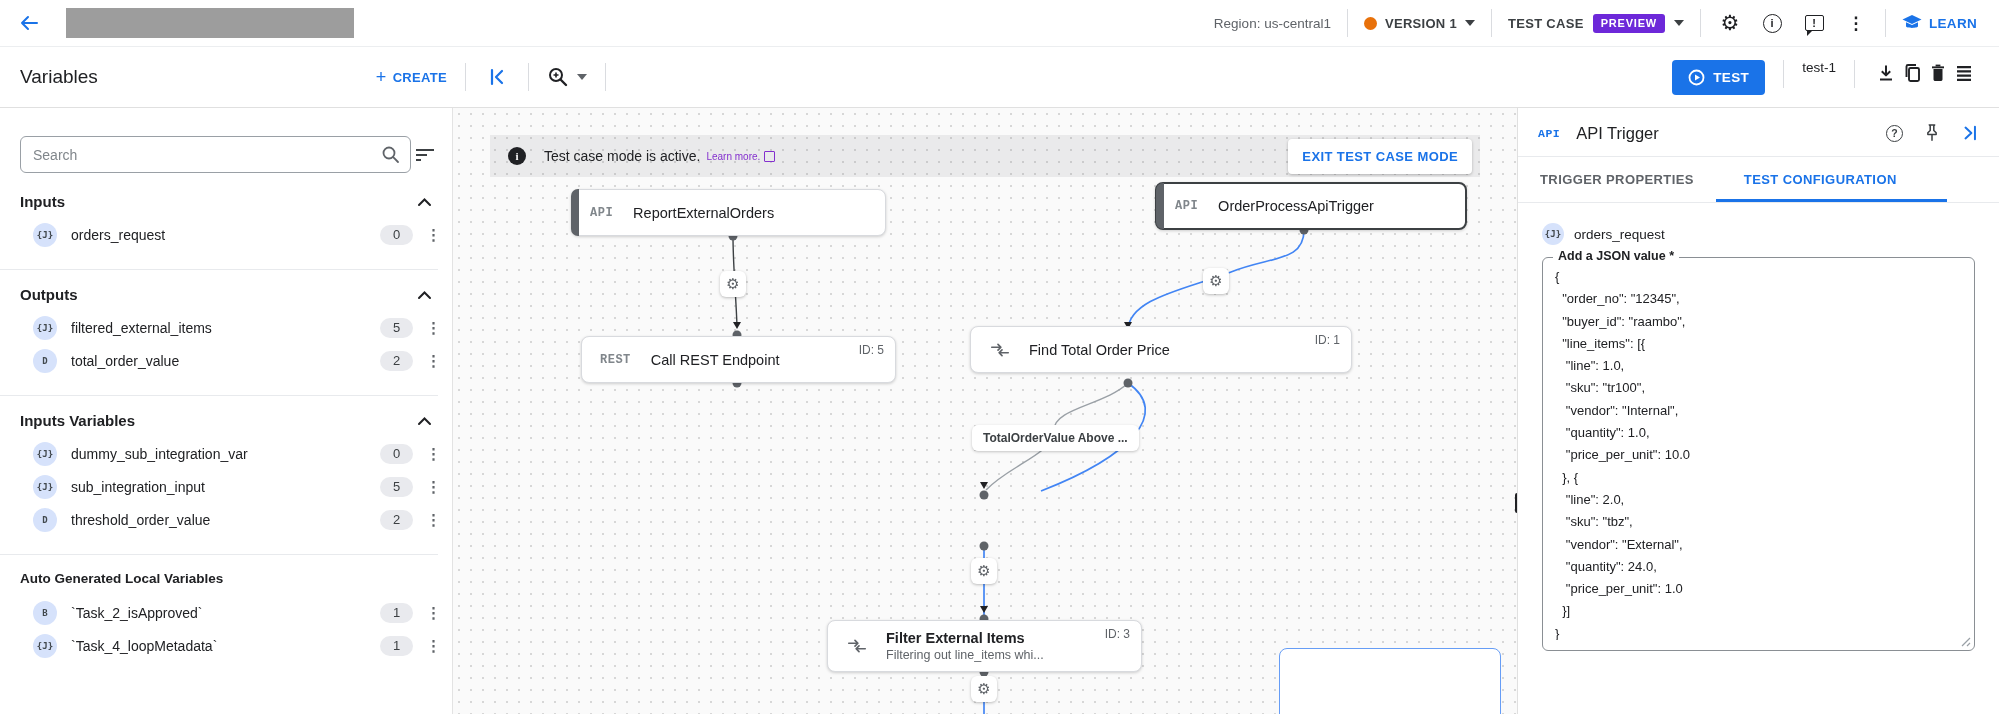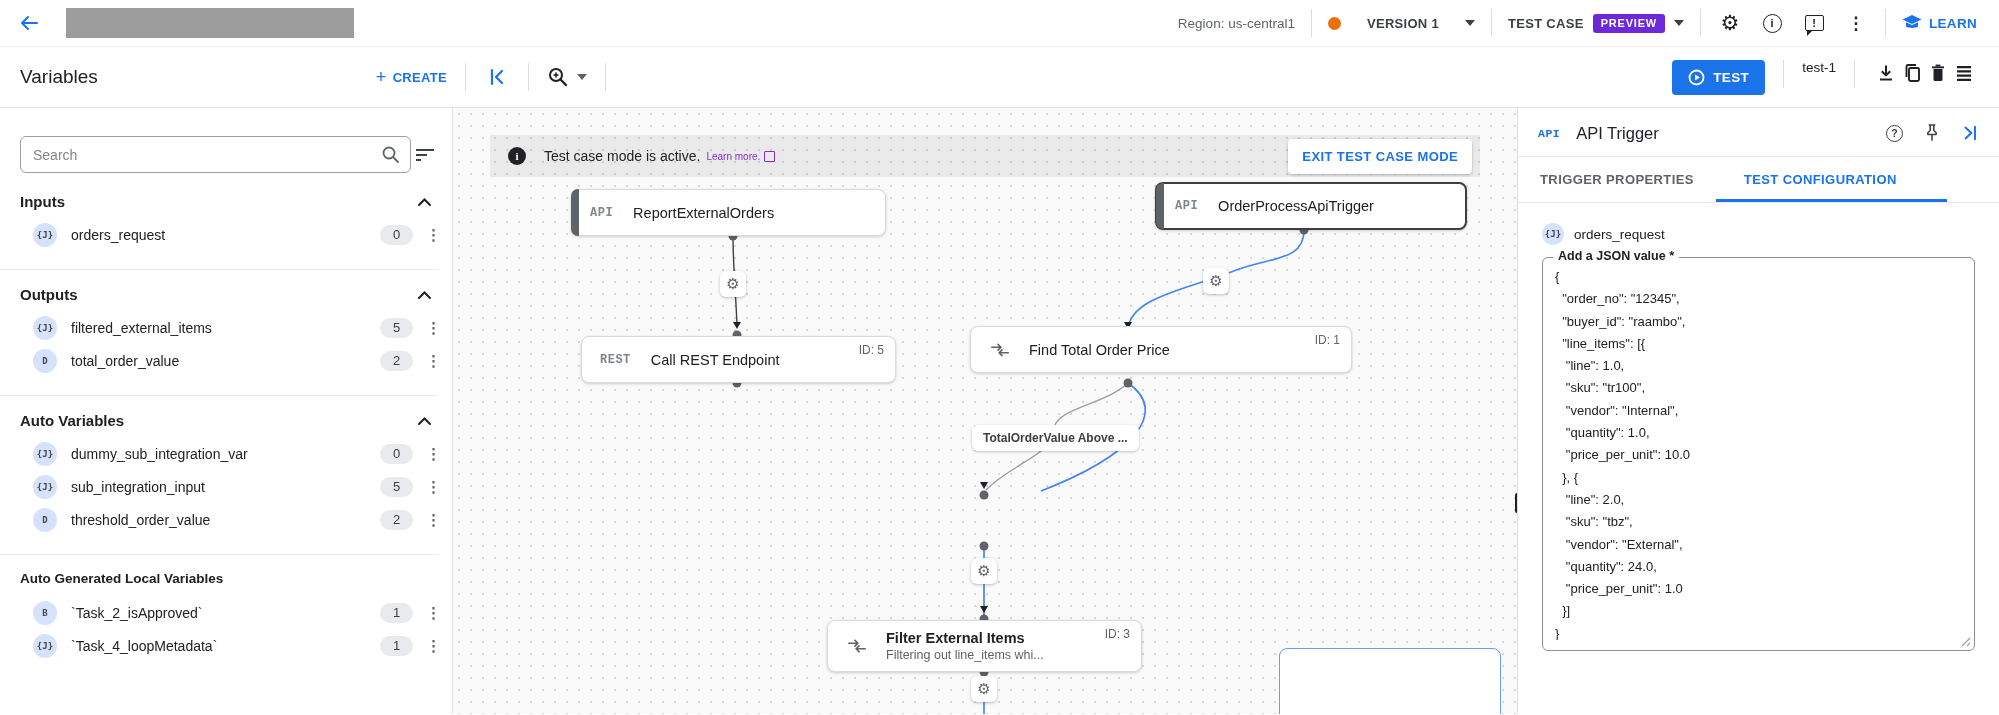--- a/index.html
+++ b/index.html
@@ -8,21 +8,21 @@
   .page { position:relative; width:1999px; height:715px; }
 
   
   .topbar { height:47px; display:flex; align-items:center; padding:0 22px 0 14px;
     border-bottom:1px solid #eceef0; background:#fff; }
   .back-btn { width:30px; height:30px; display:flex; align-items:center; justify-content:center; cursor:pointer; }
   .redacted { width:288px; height:30px; background:#9d9d9d; margin-left:22px; }
   .topbar-right { margin-left:auto; display:flex; align-items:center; gap:16px; }
   .tb-text { font-size:13.5px; color:#5f6368; }
   .vdiv { width:1px; height:28px; background:#dadce0; }
-  .version { display:flex; align-items:center; gap:26px; font-size:13px; font-weight:bold; color:#3c4043; letter-spacing:.3px; }
+  .version { display:flex; align-items:center; gap:8px; font-size:13px; font-weight:bold; color:#3c4043; letter-spacing:.3px; }
   .dot-orange { width:13px; height:13px; border-radius:50%; background:#e8710a; }
   .caret { width:0; height:0; border-left:5px solid transparent; border-right:5px solid transparent; border-top:6px solid #3c4043; }
   .testcase { display:flex; align-items:center; gap:9px; }
   .tc-label { font-size:13px; font-weight:bold; color:#3c4043; letter-spacing:.3px; }
   .badge-preview { background:#6d28d9; color:#fff; font-size:11px; font-weight:bold;
     letter-spacing:.8px; border-radius:3px; padding:3px 8px 4px; }
   .icon-btn { width:26px; height:26px; display:flex; align-items:center; justify-content:center; cursor:pointer; }
   .gear-glyph { font-family:"DejaVu Sans", sans-serif; font-size:21px; color:#202124; line-height:1; }
   .circle-i { width:19px; height:19px; border:1.8px solid #202124; border-radius:50%;
     display:flex; align-items:center; justify-content:center; font-size:11px; font-weight:bold; }
@@ -302,21 +302,21 @@
         <span class="type-badge">D</span>
         <span class="var-name">total_order_value</span>
         <span class="var-right">
           <span class="count-pill">2</span>
           <span class="row-kebab">⋮</span>
         </span>
       </div>
       <div class="sb-div"></div>
 
       <div class="sec-head">
-        <span class="sec-title">Auto Variables</span>
+        <span class="sec-title">Inputs Variables</span>
         <span class="chev">
           <svg class="ic" width="15" height="10" viewBox="0 0 15 10">
               <path d="M2 8 L7.5 2.5 L13 8" stroke="#202124" stroke-width="2" fill="none" stroke-linecap="round"></path>
             </svg>
         </span>
       </div>
       <div class="var-row">
         <span class="type-badge">{J}</span>
         <span class="var-name">dummy_sub_integration_var</span>
         <span class="var-right">

